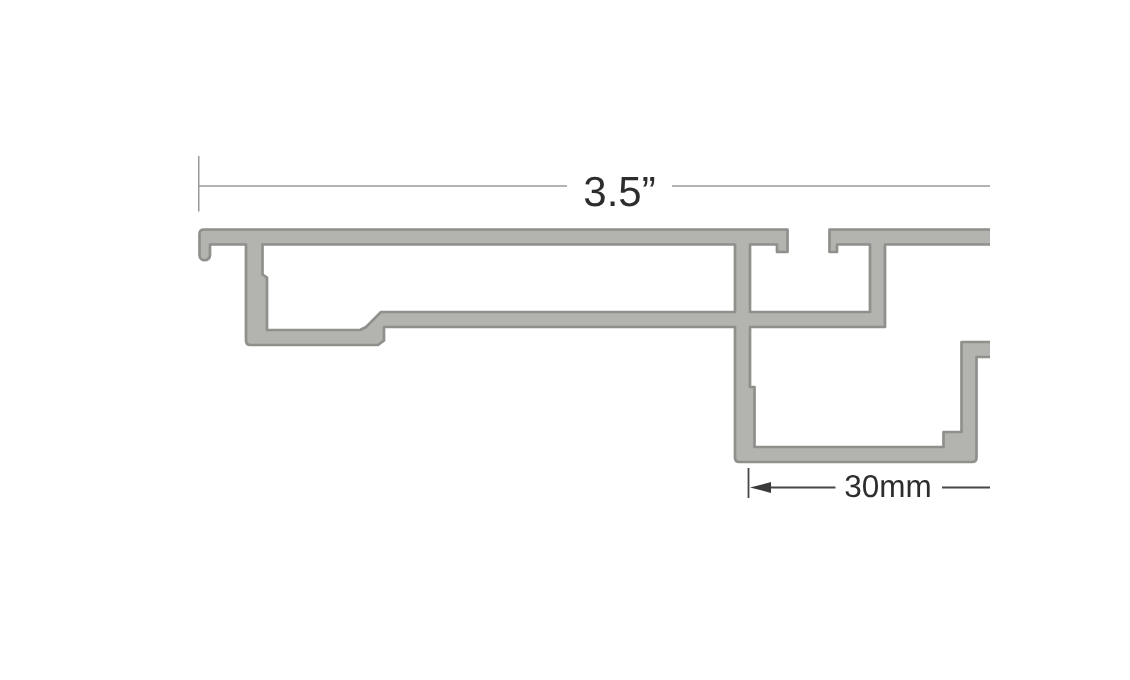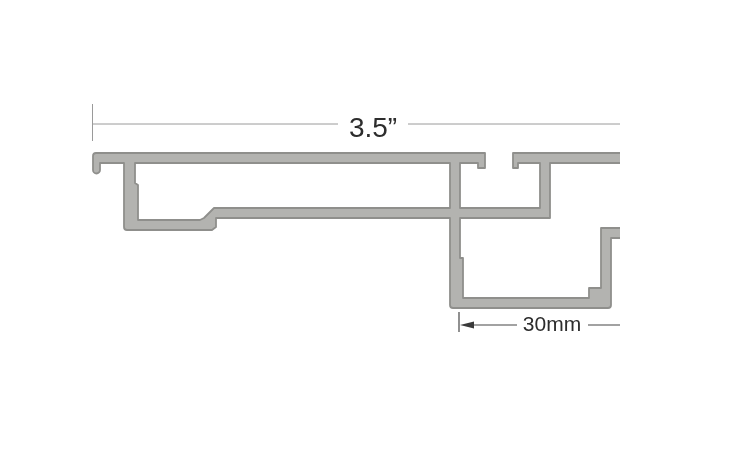--- a/index.html
+++ b/index.html
@@ -7,20 +7,21 @@
     padding: 0;
     background: #ffffff;
     font-family: "Liberation Sans", sans-serif;
   }
   .canvas-wrap {
     position: relative;
     width: 620px;
     height: 453px;
     background: #ffffff;
     overflow: hidden;
+    margin-left: 40px;
   }
   svg { display: block; }
   .profile-shape {
     fill: #b3b3b0;
     stroke: #8f8f8c;
     stroke-width: 1.8;
     stroke-linejoin: round;
     fill-rule: evenodd;
   }
   .dim-line-light {

